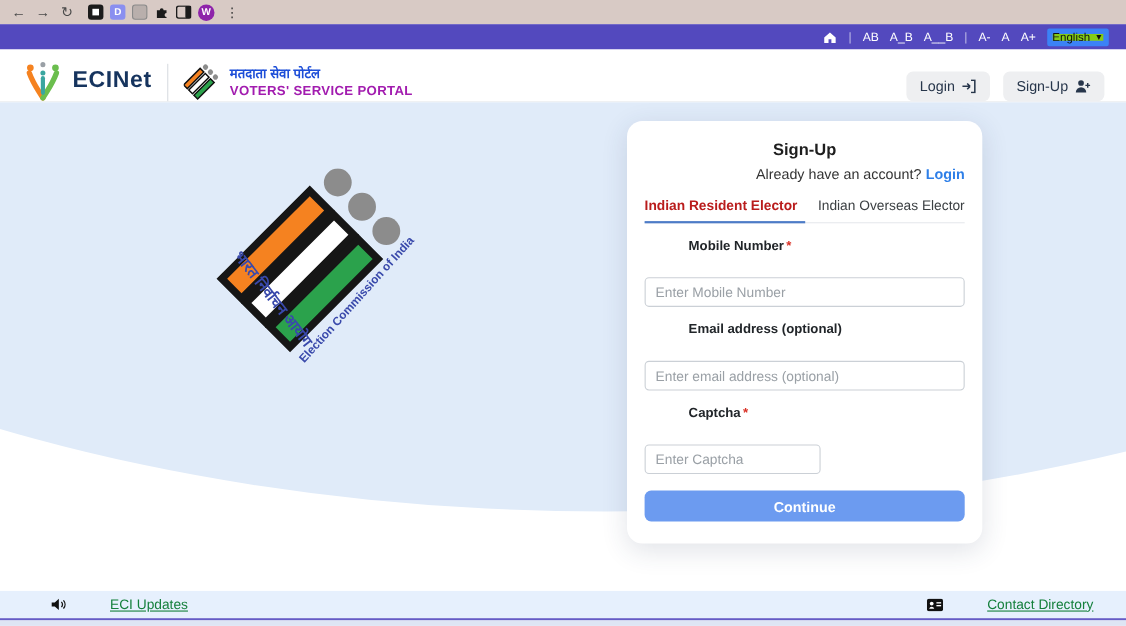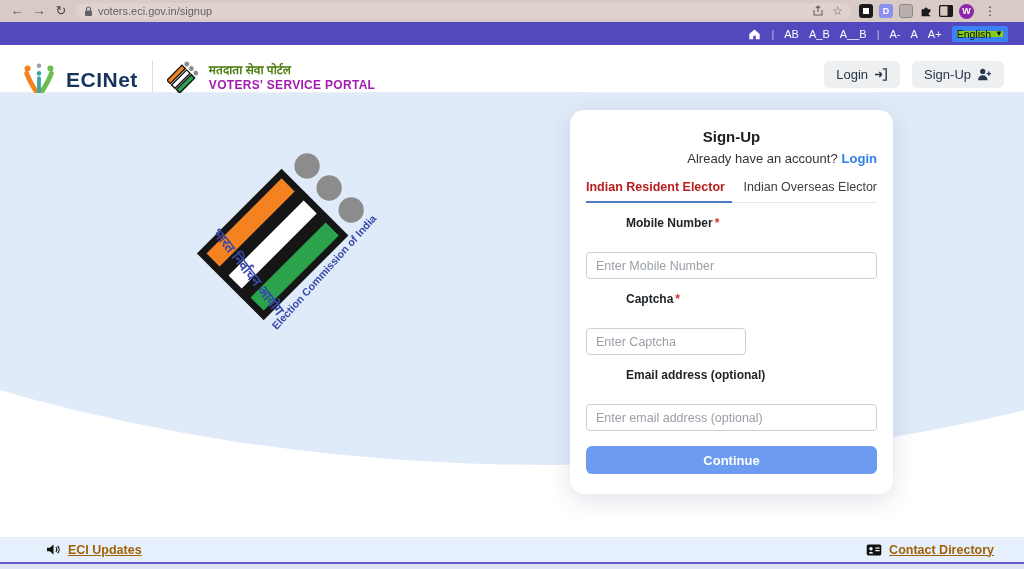--- a/index.html
+++ b/index.html
@@ -25,28 +25,28 @@
 
   
   .access-bar { height:23px; background:#5349BE; display:flex; align-items:center; justify-content:flex-end;
     padding-right:16px; gap:10px; color:#fff; font-size:11px; }
   .access-item { cursor:pointer; color:#fff; }
   .access-sep { opacity:.6; }
   .lang-select { background:#84cc16; color:#111; border:5px solid #3b82f6; border-radius:2px; font-size:10.5px;
     padding:1px 0; display:flex; align-items:center; gap:4px; cursor:pointer; height:16px; }
 
   
-  .header { height:48px; background:#fff; display:flex; align-items:flex-start; padding:16px 20px;
+  .header { height:48px; background:#fff; display:flex; align-items:flex-end; padding:0 20px;
     border-bottom:1px solid #ECEEF1; }
   .brand { display:flex; align-items:center; gap:8px; }
   .brand-name { font-size:21px; font-weight:bold; color:#16345E; letter-spacing:.5px; }
   .hdr-div { width:1px; height:34px; background:#D9DDE2; margin:0 14px; }
   .portal-block { display:flex; align-items:center; gap:8px; }
   .portal-titles { display:flex; flex-direction:column; line-height:1.25; }
-  .portal-hi { font-size:12px; font-weight:bold; color:#4d7c0f; }
+  .portal-hi { font-size:12px; font-weight:bold; color:#1d4ed8; }
   .portal-en { font-size:12px; font-weight:bold; color:#a21caf; letter-spacing:.3px; }
   .hdr-actions { margin-left:auto; display:flex; gap:12px; }
   .hdr-btn { background:#EEEFF1; border:none; border-radius:6px; padding:6px 12px; font-size:13px;
     color:#27364B; font-weight:500; display:flex; align-items:center; gap:6px; cursor:pointer;
     font-family:"Liberation Sans", sans-serif; }
 
   
   .main { position:relative; height:444px; background:#fff; overflow:hidden; }
   .bg-ellipse { position:absolute; left:-550px; top:-748px; width:2200px; height:1120px;
     border-radius:50%; background:#E0EBF9; }
@@ -69,47 +69,33 @@
     padding:0 9px; font-size:12.5px; color:#333; font-family:"Liberation Sans", sans-serif; outline:none; }
   .field input::placeholder { color:#9AA0A6; }
   .field input.half { width:160px; }
   .continue-btn { width:100%; height:28px; margin-top:15px; background:#6C9BF0; color:#fff; border:none;
     border-radius:6px; font-size:13px; font-weight:bold; cursor:pointer; font-family:"Liberation Sans", sans-serif; }
 
   
   .footer { height:25px; background:#E6F0FD; display:flex; align-items:center; justify-content:space-between;
     padding:0 30px 0 46px; }
   .foot-item { display:flex; align-items:center; gap:7px; cursor:pointer; }
-  .foot-label { font-size:12.5px; font-weight:bold; color:#a16207; text-decoration:underline; }
+  .foot-label { font-size:12.5px; font-weight:normal; color:#15803d; text-decoration:underline;margin-left:32px; }
   .bottom-line { height:2px; background:#655CC6; }
   .bottom-strip { height:5px; background:#DEE5F4; }
 
   svg { display:block; }
 </style>
 </head>
 <body>
 
 <div class="browser-bar">
   <span class="nav-ico">←</span>
   <span class="nav-ico">→</span>
   <span class="nav-ico">↻</span>
-  <div class="url-pill">
-    <svg width="9" height="11" viewBox="0 0 9 11">
-      <rect x="1" y="4.5" width="7" height="5.5" rx="1" fill="#5F6368"></rect>
-      <path d="M2.5 4.5 V3 a2 2 0 0 1 4 0 V4.5" fill="none" stroke="#5F6368" stroke-width="1.2"></path>
-    </svg>
-    <span class="url-text">voters.eci.gov.in/signup</span>
-    <span class="pill-ico">
-      <svg width="12" height="12" viewBox="0 0 12 12">
-          <path d="M2 5v5h8V5" fill="none" stroke="#5F6368" stroke-width="1.1"></path>
-          <path d="M6 7V1M6 1L3.8 3.2M6 1l2.2 2.2" fill="none" stroke="#5F6368" stroke-width="1.1"></path>
-        </svg>
-    </span>
-    <span class="pill-ico" style="font-size:12px;color:#5F6368;">☆</span>
-  </div>
   <div class="ext-row">
     <span class="ext-badge ext-black">
         <span class="inner"></span>
       </span>
     <span class="ext-badge ext-d">D</span>
     <span class="ext-badge ext-gray"></span>
     <span>
       <svg width="14" height="14" viewBox="0 0 16 16">
           <path d="M3 6h3a2 2 0 1 1 4 0h3v3a2 2 0 1 0 0 4v1H3z" fill="#1b1b1b"></path>
         </svg>
@@ -222,30 +208,30 @@
 
     <div class="field">
       <div class="field-label">
         <span>Mobile Number</span><span class="req">*</span>
       </div>
       <input type="text" placeholder="Enter Mobile Number" style="">
     </div>
 
     <div class="field">
       <div class="field-label">
+        <span>Email address (optional)</span>
+      </div>
+      <input type="text" placeholder="Enter email address (optional)" style="">
+    </div>
+
+    <div class="field">
+      <div class="field-label">
         <span>Captcha</span><span class="req">*</span>
       </div>
       <input type="text" class="half" placeholder="Enter Captcha" style="">
-    </div>
-
-    <div class="field">
-      <div class="field-label">
-        <span>Email address (optional)</span>
-      </div>
-      <input type="text" placeholder="Enter email address (optional)" style="">
     </div>
 
     <button class="continue-btn">Continue</button>
   </div>
 </div>
 
 <div class="footer">
   <div class="foot-item">
     <svg width="15" height="13" viewBox="0 0 16 14">
       <path d="M1 5h3l4-3.5v11L4 9H1z" fill="#111"></path>

